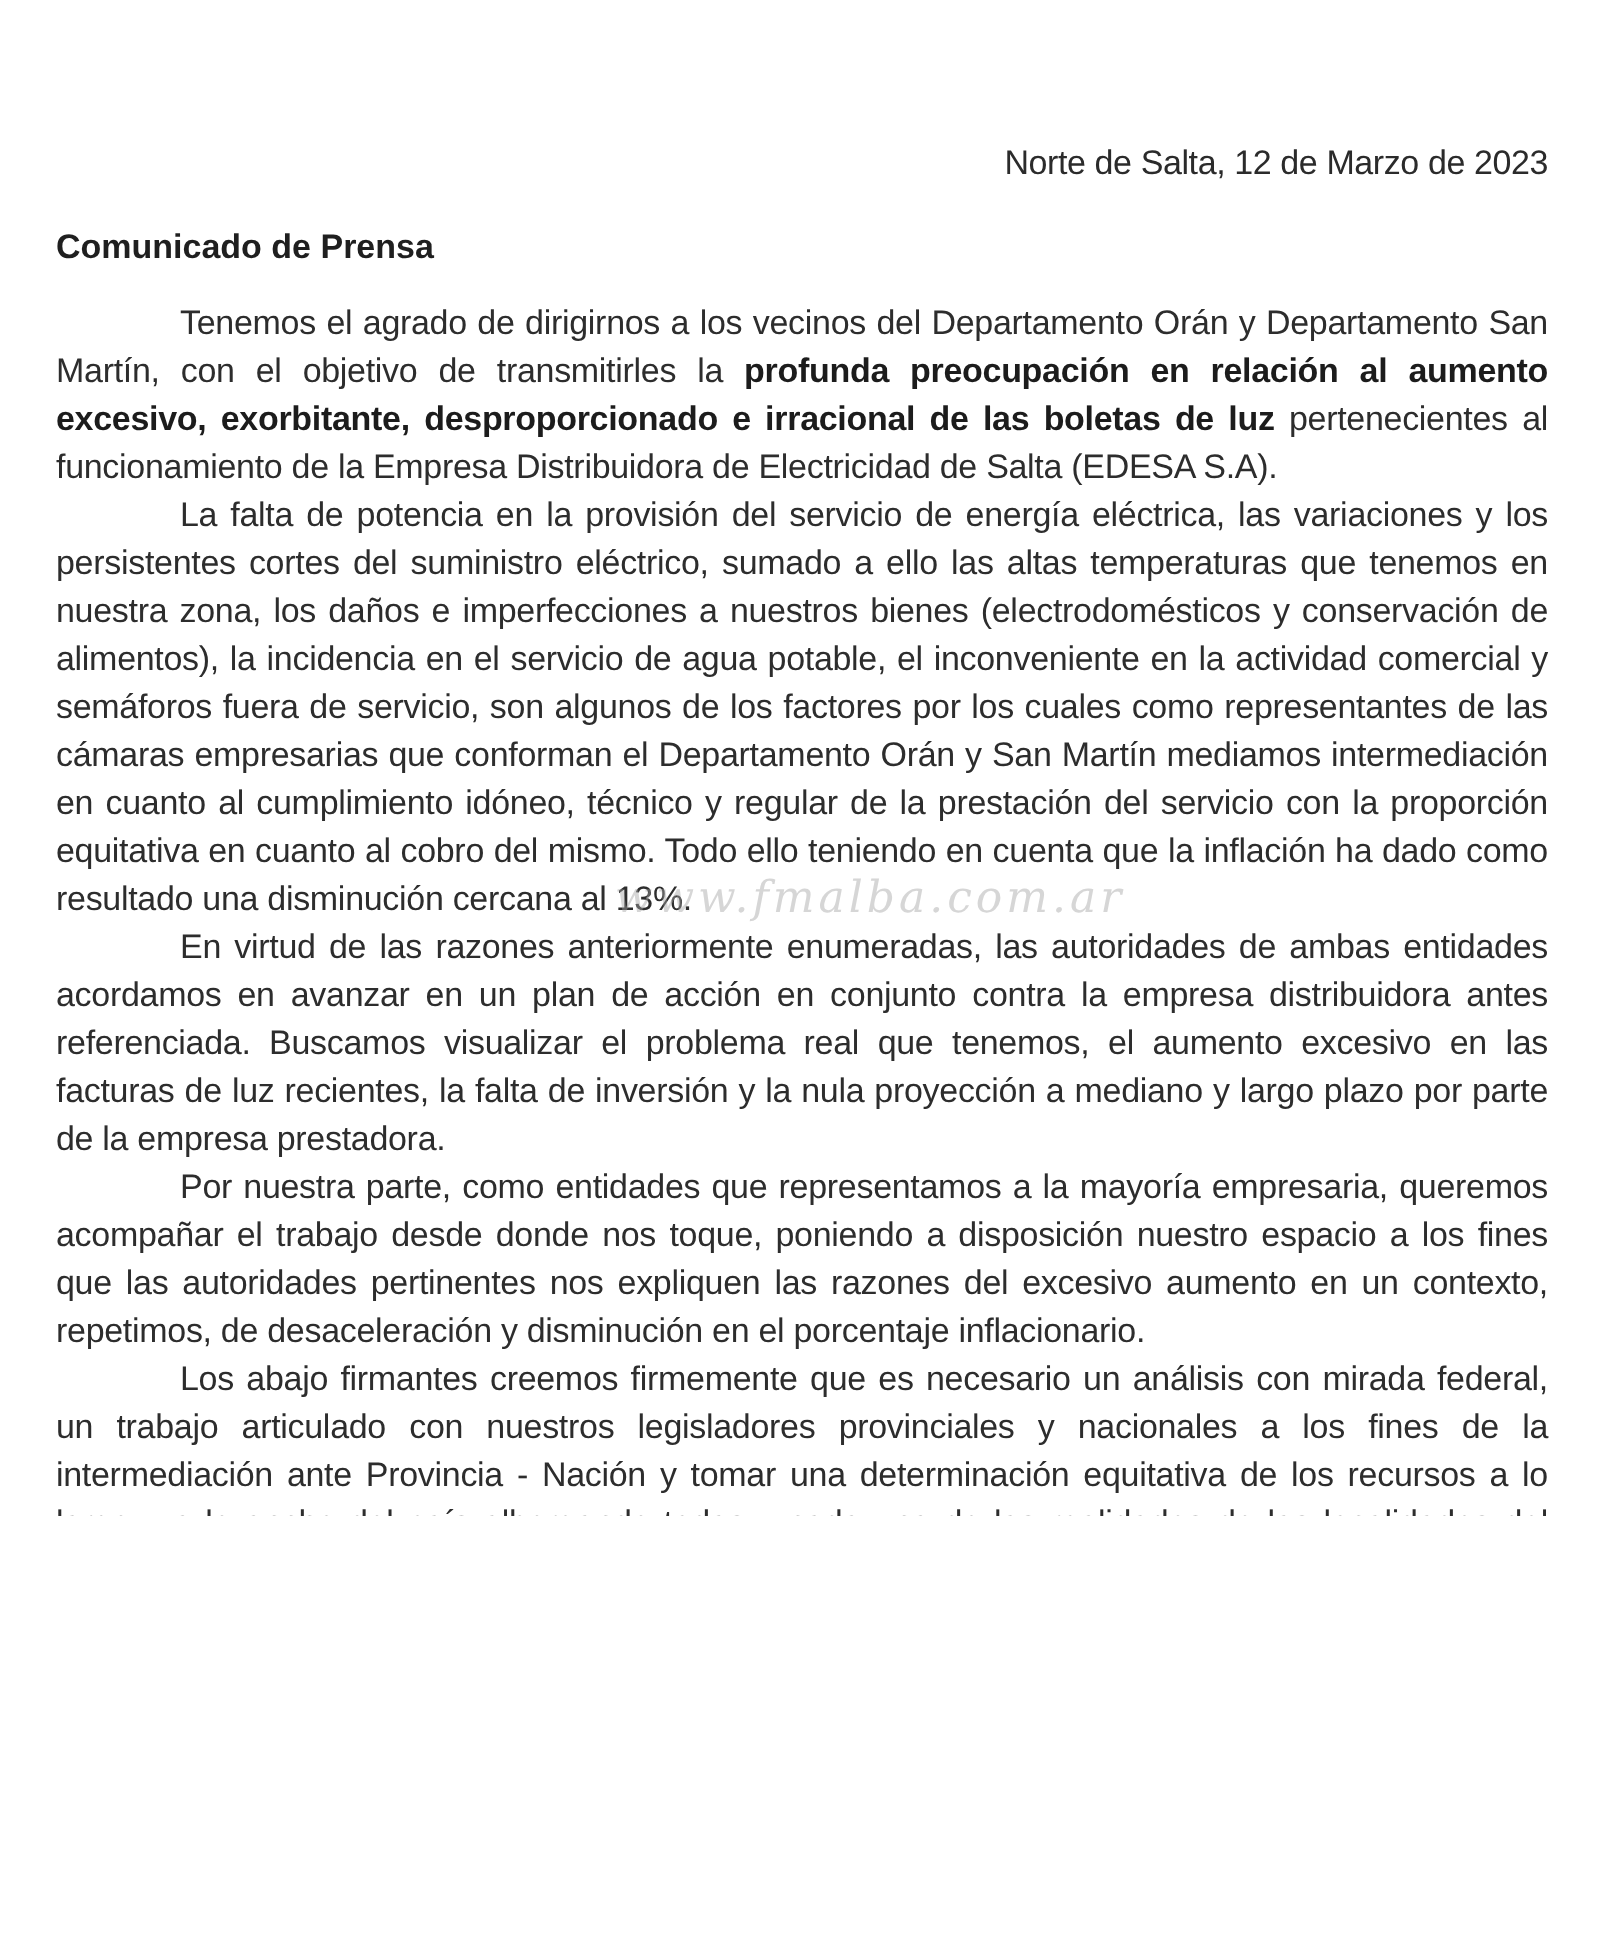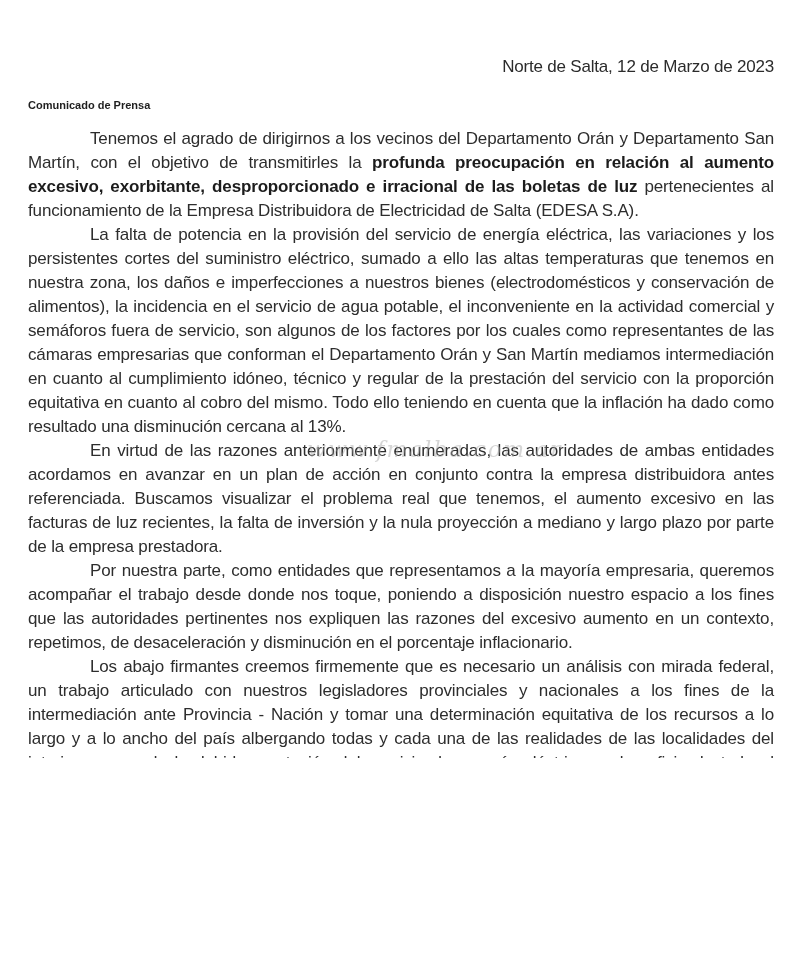--- a/index.html
+++ b/index.html
@@ -5,32 +5,32 @@
   html, body { margin: 0; padding: 0; background: #ffffff; }
   .page {
     position: relative;
     width: 800px;
     height: 758px;
     background: #ffffff;
     font-family: "Liberation Sans", sans-serif;
     color: #2d2d2d;
     overflow: hidden;
     box-sizing: border-box;
-    padding: 55px 26px 0 28px;
+    padding: 70px 26px 0 28px;
   }
   .dateline {
     text-align: right;
     font-size: 17px;
     line-height: 24px;
     letter-spacing: -0.2px;
     color: #2b2b2b;
   }
   .doc-title {
     margin-top: 20px;
-    font-size: 11px;
+    font-size: 17px;
     font-weight: 700;
     color: #1f1f1f;
   }
   .body-text {
     margin-top: 16px;
     font-size: 17px;
     line-height: 24px;
     text-align: justify;
     letter-spacing: -0.15px;
     color: #2d2d2d;

